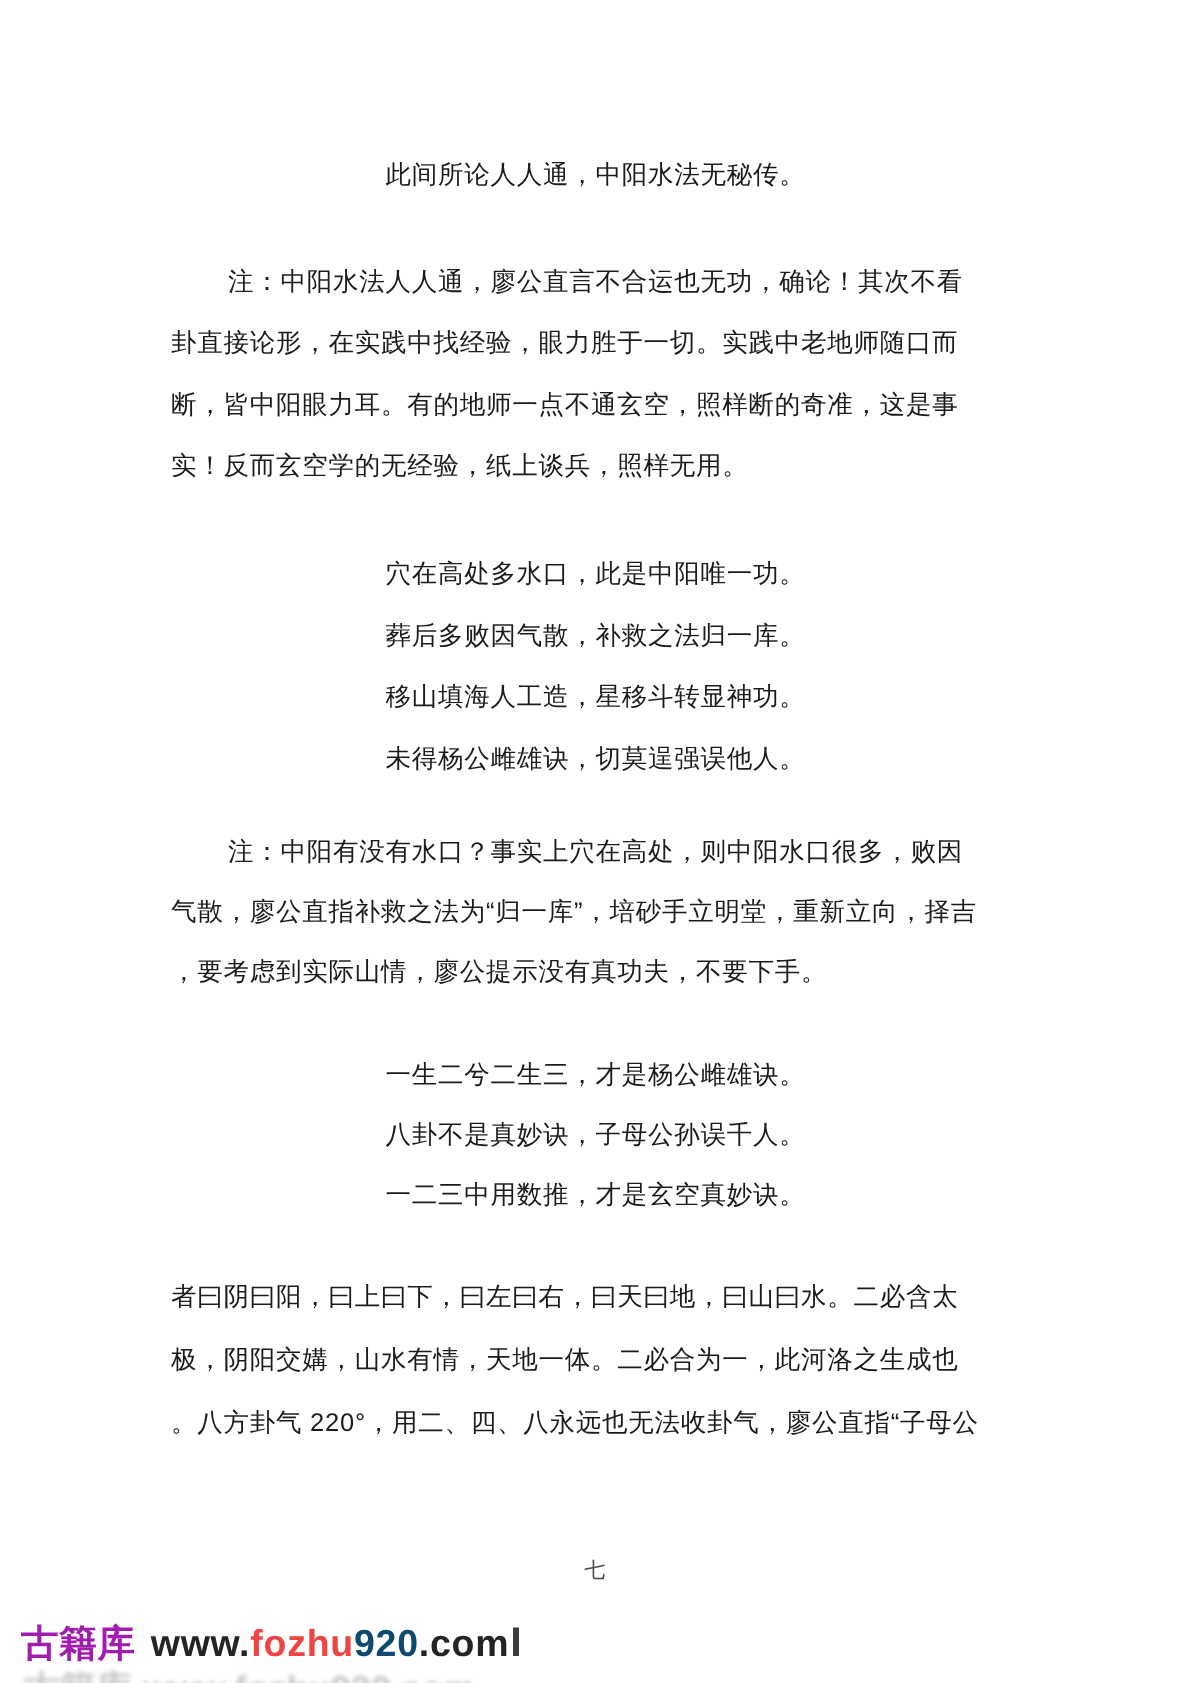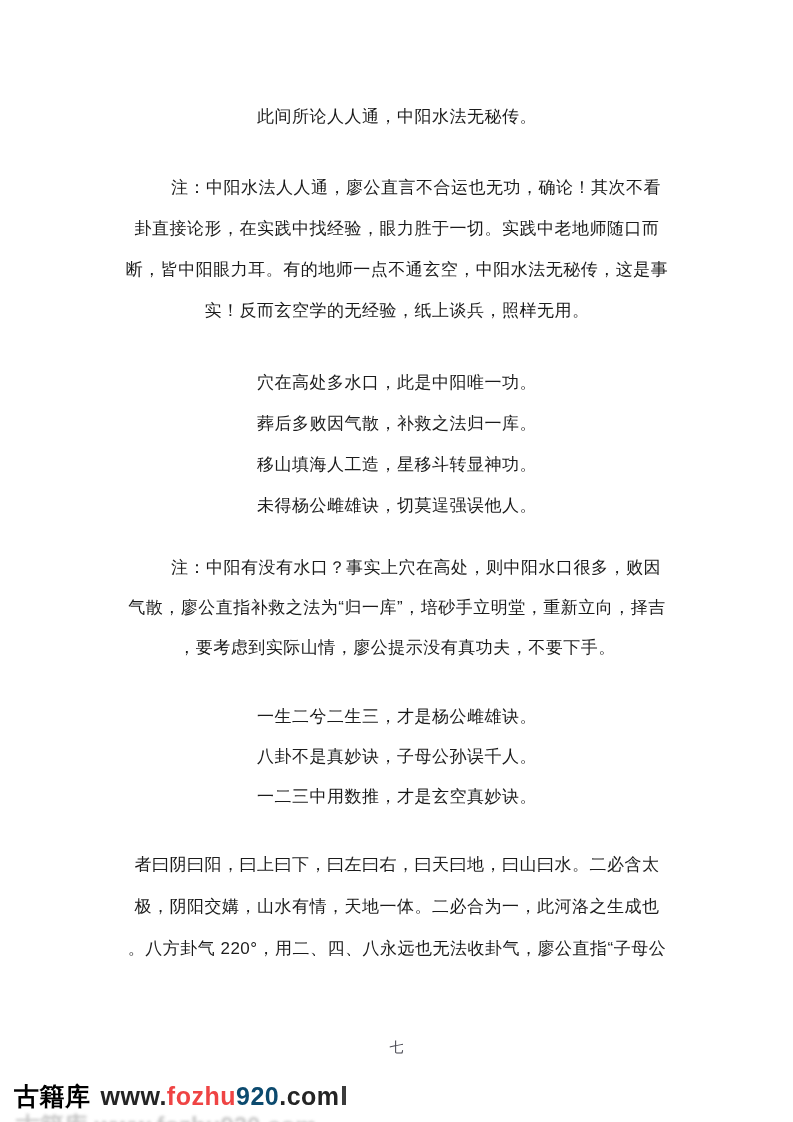--- a/index.html
+++ b/index.html
@@ -20,21 +20,21 @@
     position: absolute;
     left: 114px;
     width: 566px;
     font-size: 17px;
     letter-spacing: 0.5px;
   }
   .textblock .line {
     white-space: nowrap;
     overflow: visible;
   }
-  .para .line { text-align: center; }
+  .para .line { text-align: left; }
   .para .line.indent { text-indent: 38px; }
   .verse .line { text-align: center; }
 
   .block-title   { top: 96px;  } .block-title .line  { line-height: 42px; text-align: center; }
   .block-p1      { top: 167px; } .block-p1 .line     { line-height: 41px; }
   .block-v1      { top: 362px; } .block-v1 .line     { line-height: 41px; }
   .block-p2      { top: 548px; } .block-p2 .line     { line-height: 40px; }
   .block-v2      { top: 697px; } .block-v2 .line     { line-height: 40px; }
   .block-p3      { top: 844px; } .block-p3 .line     { line-height: 42px; }
 
@@ -53,21 +53,21 @@
   .watermark {
     position: absolute;
     top: 1082px;
     left: 14px;
     font-size: 25px;
     font-weight: bold;
     line-height: 28px;
     letter-spacing: 0.5px;
     white-space: nowrap;
   }
-  .wm-cn   { color: #000000; }
+  .wm-cn   { color: #a21caf; }
   .wm-www  { color: #242424; margin-left: 10px; }
   .wm-green{ color: #ef4444; }
   .wm-red  { color: #0c4a6e; }
   .wm-tld  { color: #242424; }
   .wm-bar {
     display: inline-block;
     width: 4px;
     height: 19px;
     background: #3c3c3c;
     margin-left: 2px;
@@ -90,21 +90,21 @@
 
 <div class="page">
 
   <div class="textblock verse block-title">
     <div class="line">此间所论人人通，中阳水法无秘传。</div>
   </div>
 
   <div class="textblock para block-p1">
     <div class="line indent">注：中阳水法人人通，廖公直言不合运也无功，确论！其次不看</div>
     <div class="line">卦直接论形，在实践中找经验，眼力胜于一切。实践中老地师随口而</div>
-    <div class="line">断，皆中阳眼力耳。有的地师一点不通玄空，中阳水法无秘传，这是事</div>
+    <div class="line">断，皆中阳眼力耳。有的地师一点不通玄空，照样断的奇准，这是事</div>
     <div class="line">实！反而玄空学的无经验，纸上谈兵，照样无用。</div>
   </div>
 
   <div class="textblock verse block-v1">
     <div class="line">穴在高处多水口，此是中阳唯一功。</div>
     <div class="line">葬后多败因气散，补救之法归一库。</div>
     <div class="line">移山填海人工造，星移斗转显神功。</div>
     <div class="line">未得杨公雌雄诀，切莫逞强误他人。</div>
   </div>
 

